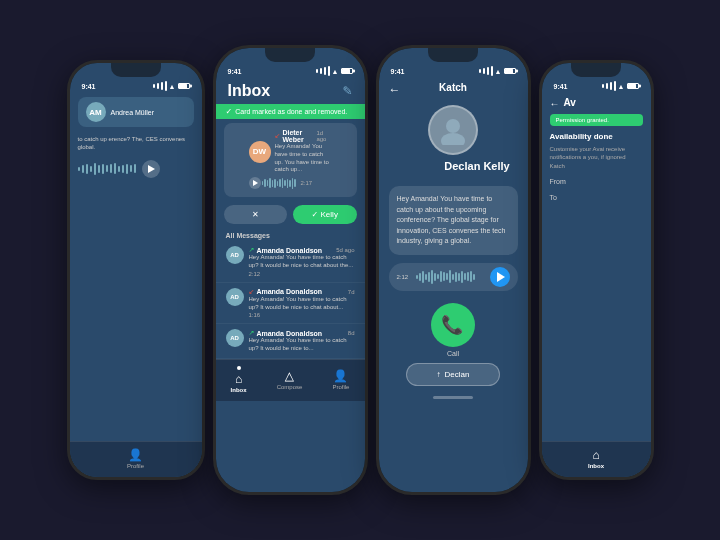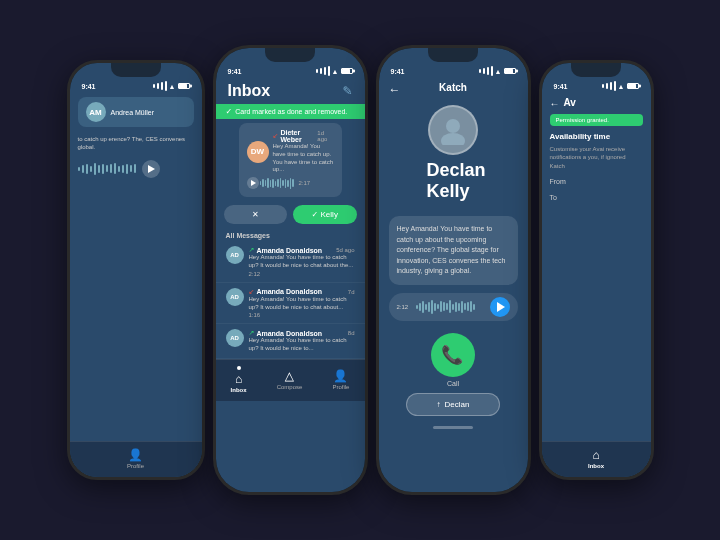--- a/index.html
+++ b/index.html
@@ -246,23 +246,23 @@
       align-items: center;
       gap: 3px;
     }
 
     .green-check {
       font-size: 8px;
     }
 
     .message-card {
       background: rgba(255,255,255,0.1);
-      margin: 4px 23px;
+      margin: 4px 8px;
       border-radius: 8px;
-      padding: 6px 8px;
+      padding: 6px 25px;
     }
 
     .msg-header {
       display: flex;
       align-items: center;
       gap: 4px;
       margin-bottom: 3px;
     }
 
     .msg-avatar {
@@ -451,21 +451,21 @@
       display: flex;
       align-items: center;
       justify-content: center;
       font-size: 18px;
       color: white;
       margin-bottom: 5px;
       border: 2px solid rgba(255,255,255,0.3);
     }
 
     .profile-name {
-      font-size: 18px;
+      font-size: 11px;
       font-weight: 700;
       color: white;
       margin-left: 48px;
     }
 
     .tabs-row {
       display: flex;
       border-bottom: 2px solid rgba(255,255,255,0.2);
       margin: 0 10px;
     }
@@ -935,21 +935,21 @@
         </div>
       </div>
       <div class="phone4-content">
         <div class="avail-header">
           <span class="avail-back">←</span>
           <span class="avail-title">Av</span>
         </div>
         <div class="permission-banner">
           <span>Permission granted.</span>
         </div>
-        <div class="avail-section-title">Availability time</div>
+        <div class="avail-section-title">Availability done</div>
         <div class="avail-text">Customise your Avai receive notifications a you, if ignored Katch</div>
         <div class="avail-row-label">From</div>
         <div style="height:6px;"></div>
         <div class="avail-row-label">To</div>
       </div>
       <div class="bottom-nav">
         <div class="nav-item">
           <span class="nav-icon">⌂</span>
           <span class="nav-label-active">Inbox</span>
         </div>

